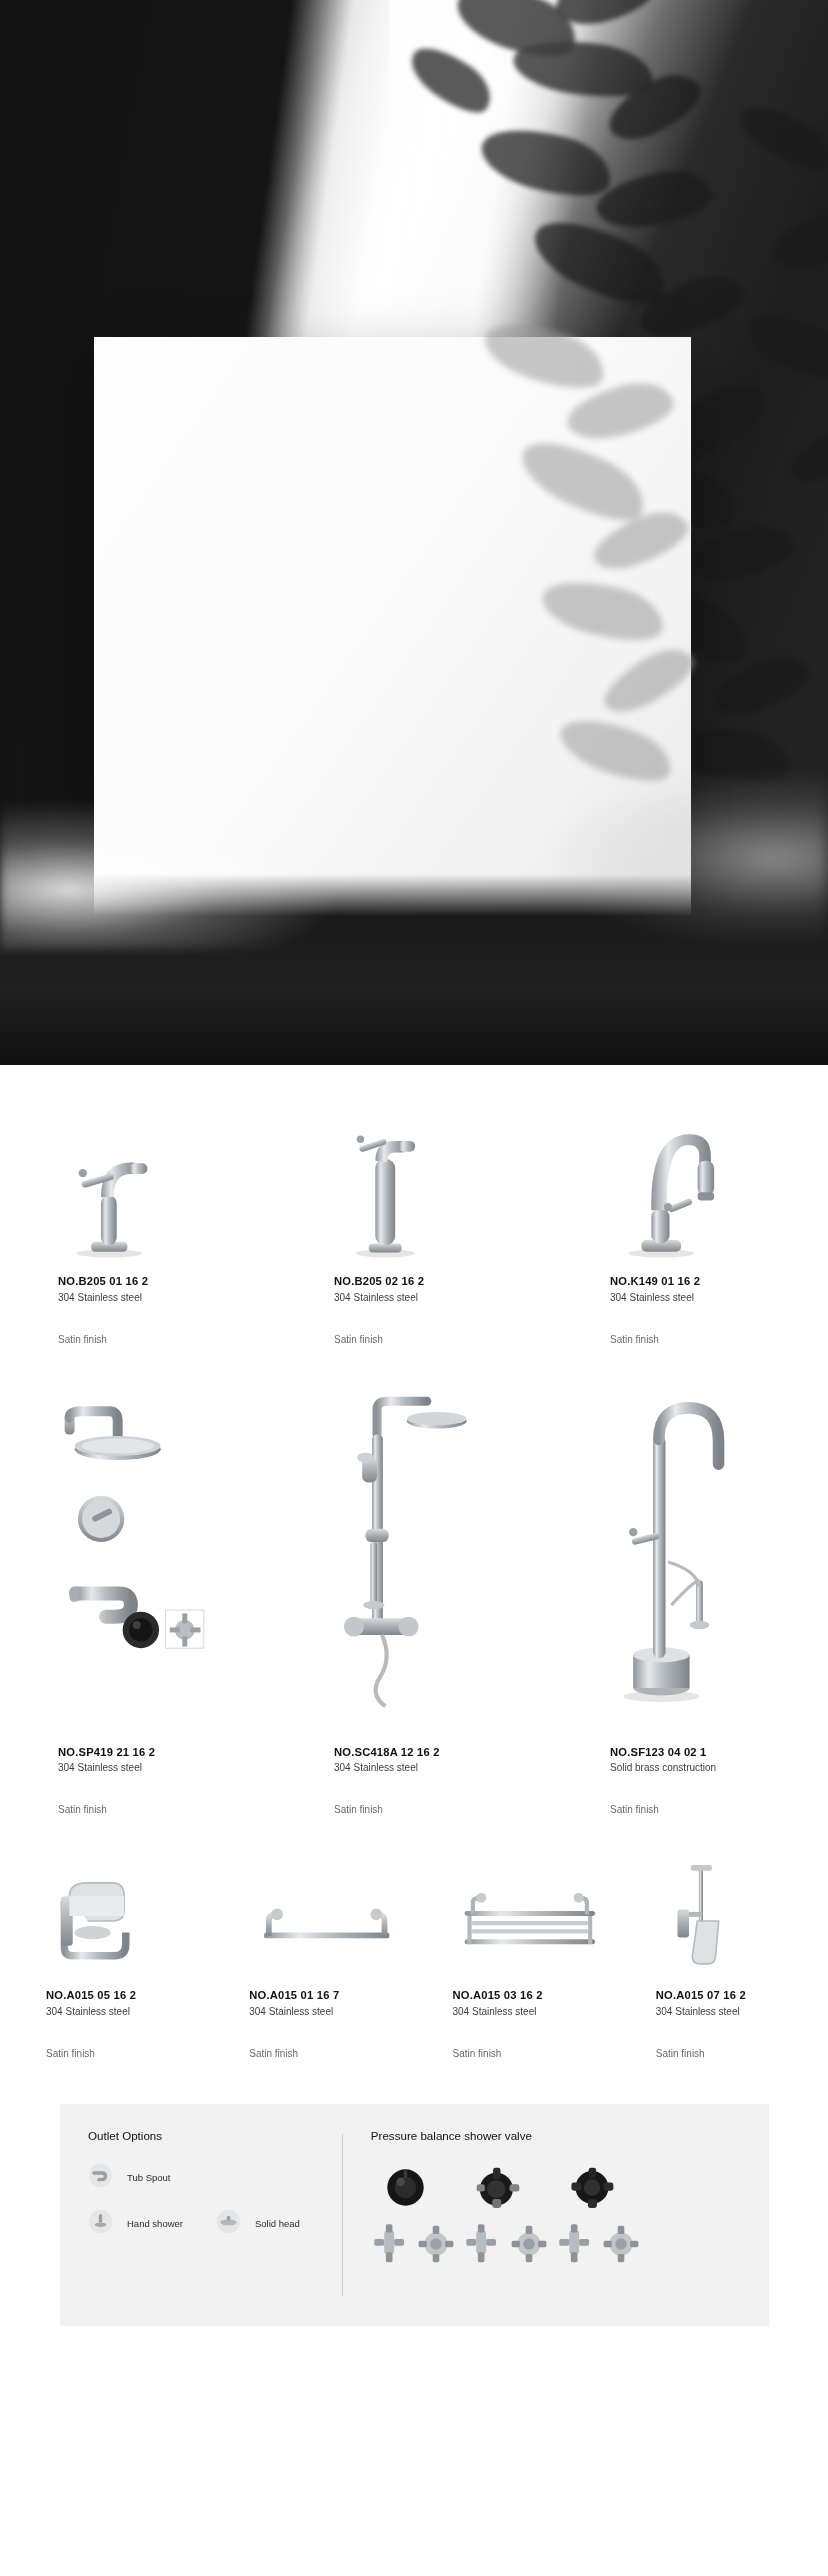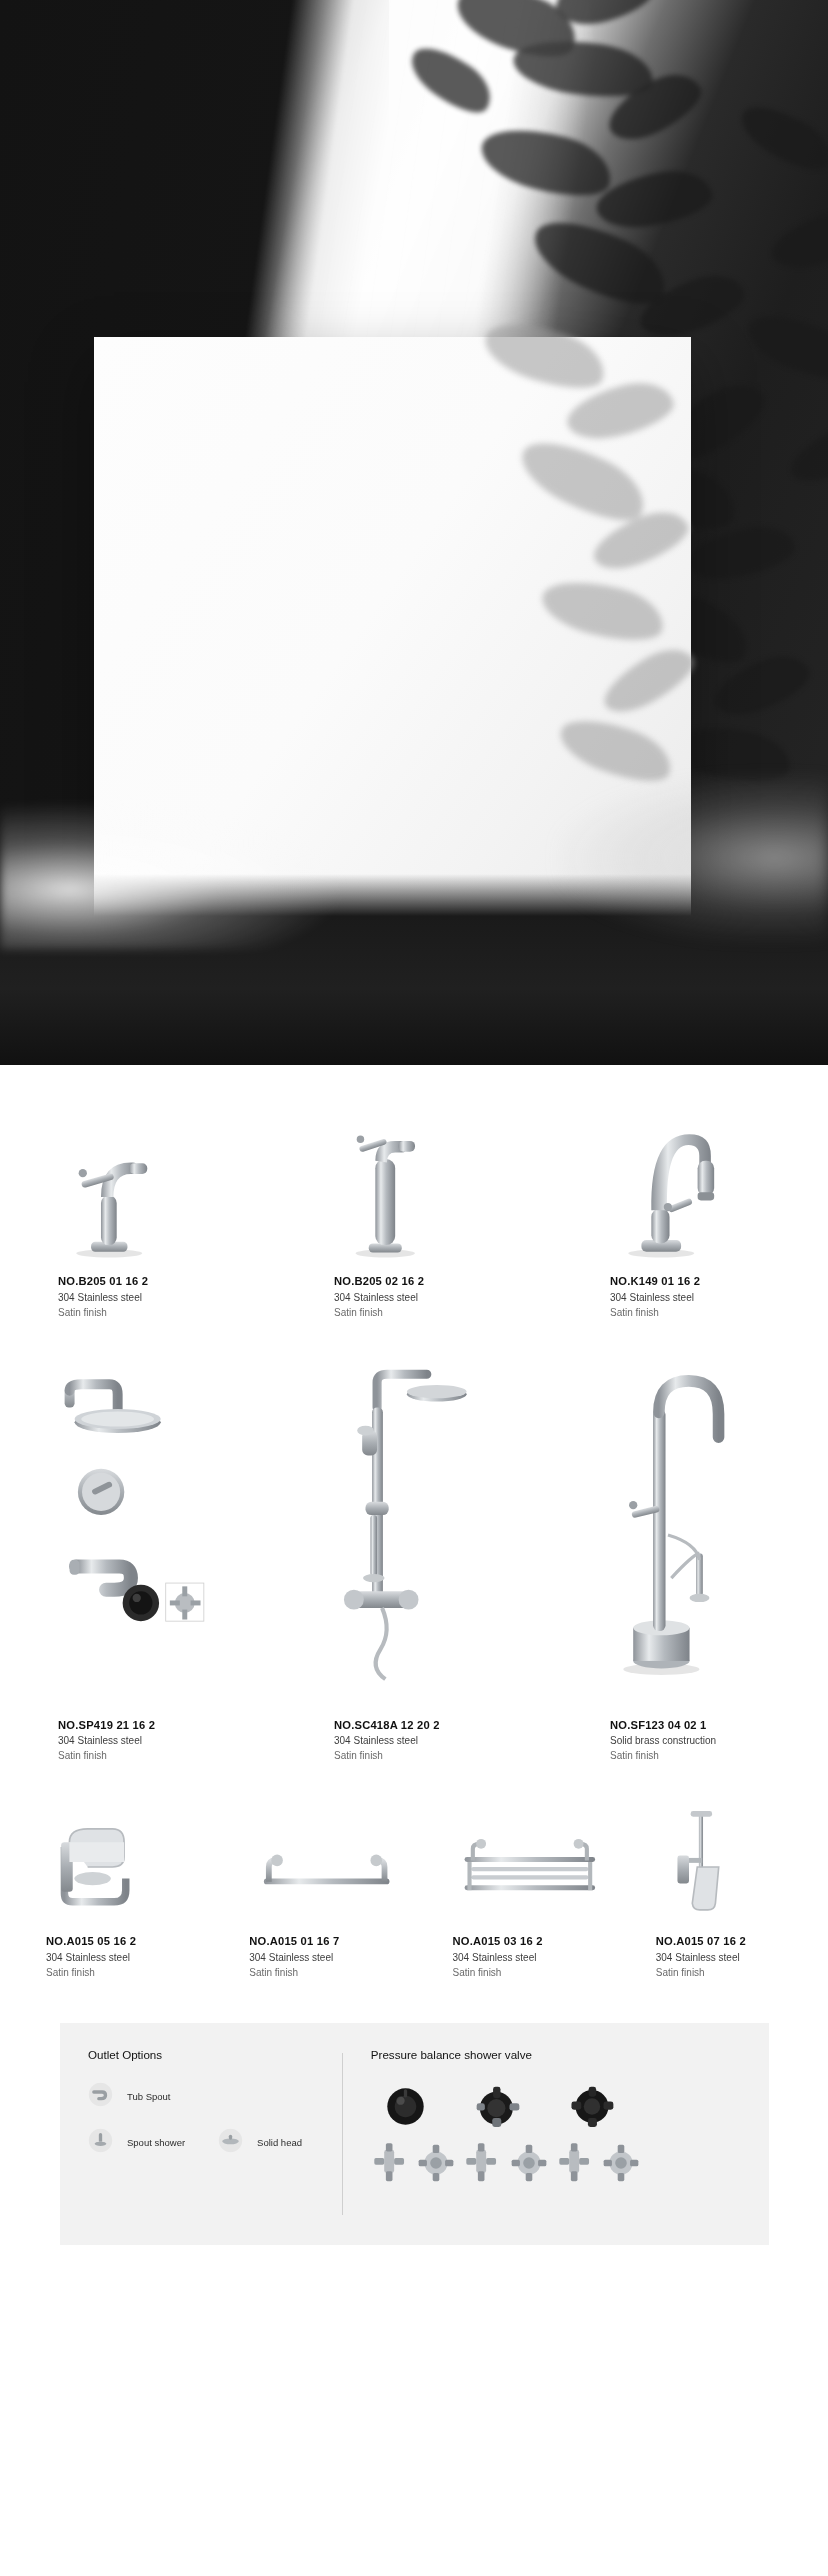--- a/index.html
+++ b/index.html
@@ -116,21 +116,21 @@
     font-weight: bold;
     letter-spacing: 0.2px;
     color: #111;
     line-height: 1.45;
   }
   .cap-line {
     font-size: 10px;
     color: #3d3d3d;
     line-height: 1.5;
   }
-  .cap-line.light { color: #6a6a6a; }
+  .cap-line.light { color: #6a6a6a; margin-top: 27px; }
 
   
   .row1 { padding: 43px 0 0 0; }
   .row1 .cell { width: 276px; padding-left: 58px; }
   .row1 .cell-img { height: 157px; justify-content: flex-start; }
 
   .row2 { padding: 33px 0 0 0; }
   .row2 .cell { width: 276px; padding-left: 58px; }
   .row2 .cell-img { height: 356px; justify-content: flex-start; }
 
@@ -350,21 +350,21 @@
           <ellipse cx="48" cy="262" rx="13" ry="5" fill="#c6cacd"></ellipse>
 
           <rect x="20" y="278" width="74" height="20" rx="10" fill="url(#m1b)"></rect>
           <circle cx="24" cy="288" r="12" fill="#c3c7cb"></circle>
           <circle cx="90" cy="288" r="12" fill="#c3c7cb"></circle>
 
           <path d="M58 298 q12 28 -2 50 q-14 22 6 36" fill="none" stroke="#b7bbbf" stroke-width="5"></path>
         </svg>
       </div>
       <div class="caption">
-        <div class="cap-code">NO.SC418A 12 20 2</div>
+        <div class="cap-code">NO.SC418A 12 16 2</div>
         <div class="cap-line">304 Stainless steel</div>
         <div class="cap-line light">Satin finish</div>
       </div>
     </div>
 
     <div class="cell">
       <div class="cell-img">
         <svg width="174" height="348" viewBox="0 0 210 420">
           <ellipse cx="62" cy="372" rx="46" ry="7" fill="#000" opacity=".10"></ellipse>
 
@@ -487,21 +487,21 @@
       <div class="opt-row">
         <div class="opt-item">
           <span>
             <svg width="25" height="25" viewBox="0 0 30 30">
               <circle cx="15" cy="15" r="14" fill="#e6e6e6"></circle>
               <rect x="13" y="6" width="4" height="11" rx="2" fill="#9a9fa3"></rect>
               <path d="M8 19 q7 -6 14 0 z" fill="#b9bdc1"></path>
               <ellipse cx="15" cy="19" rx="7" ry="2.5" fill="#a4a9ad"></ellipse>
             </svg>
           </span>
-          <span class="opt-label">Spout shower</span>
+          <span class="opt-label">Hand shower</span>
         </div>
 
         <div class="opt-item">
           <span>
             <svg width="25" height="25" viewBox="0 0 30 30">
               <circle cx="15" cy="15" r="14" fill="#e6e6e6"></circle>
               <ellipse cx="15" cy="16" rx="10" ry="3.5" fill="#b2b7bb"></ellipse>
               <rect x="13" y="8" width="4" height="6" rx="2" fill="#9a9fa3"></rect>
             </svg>
           </span>

